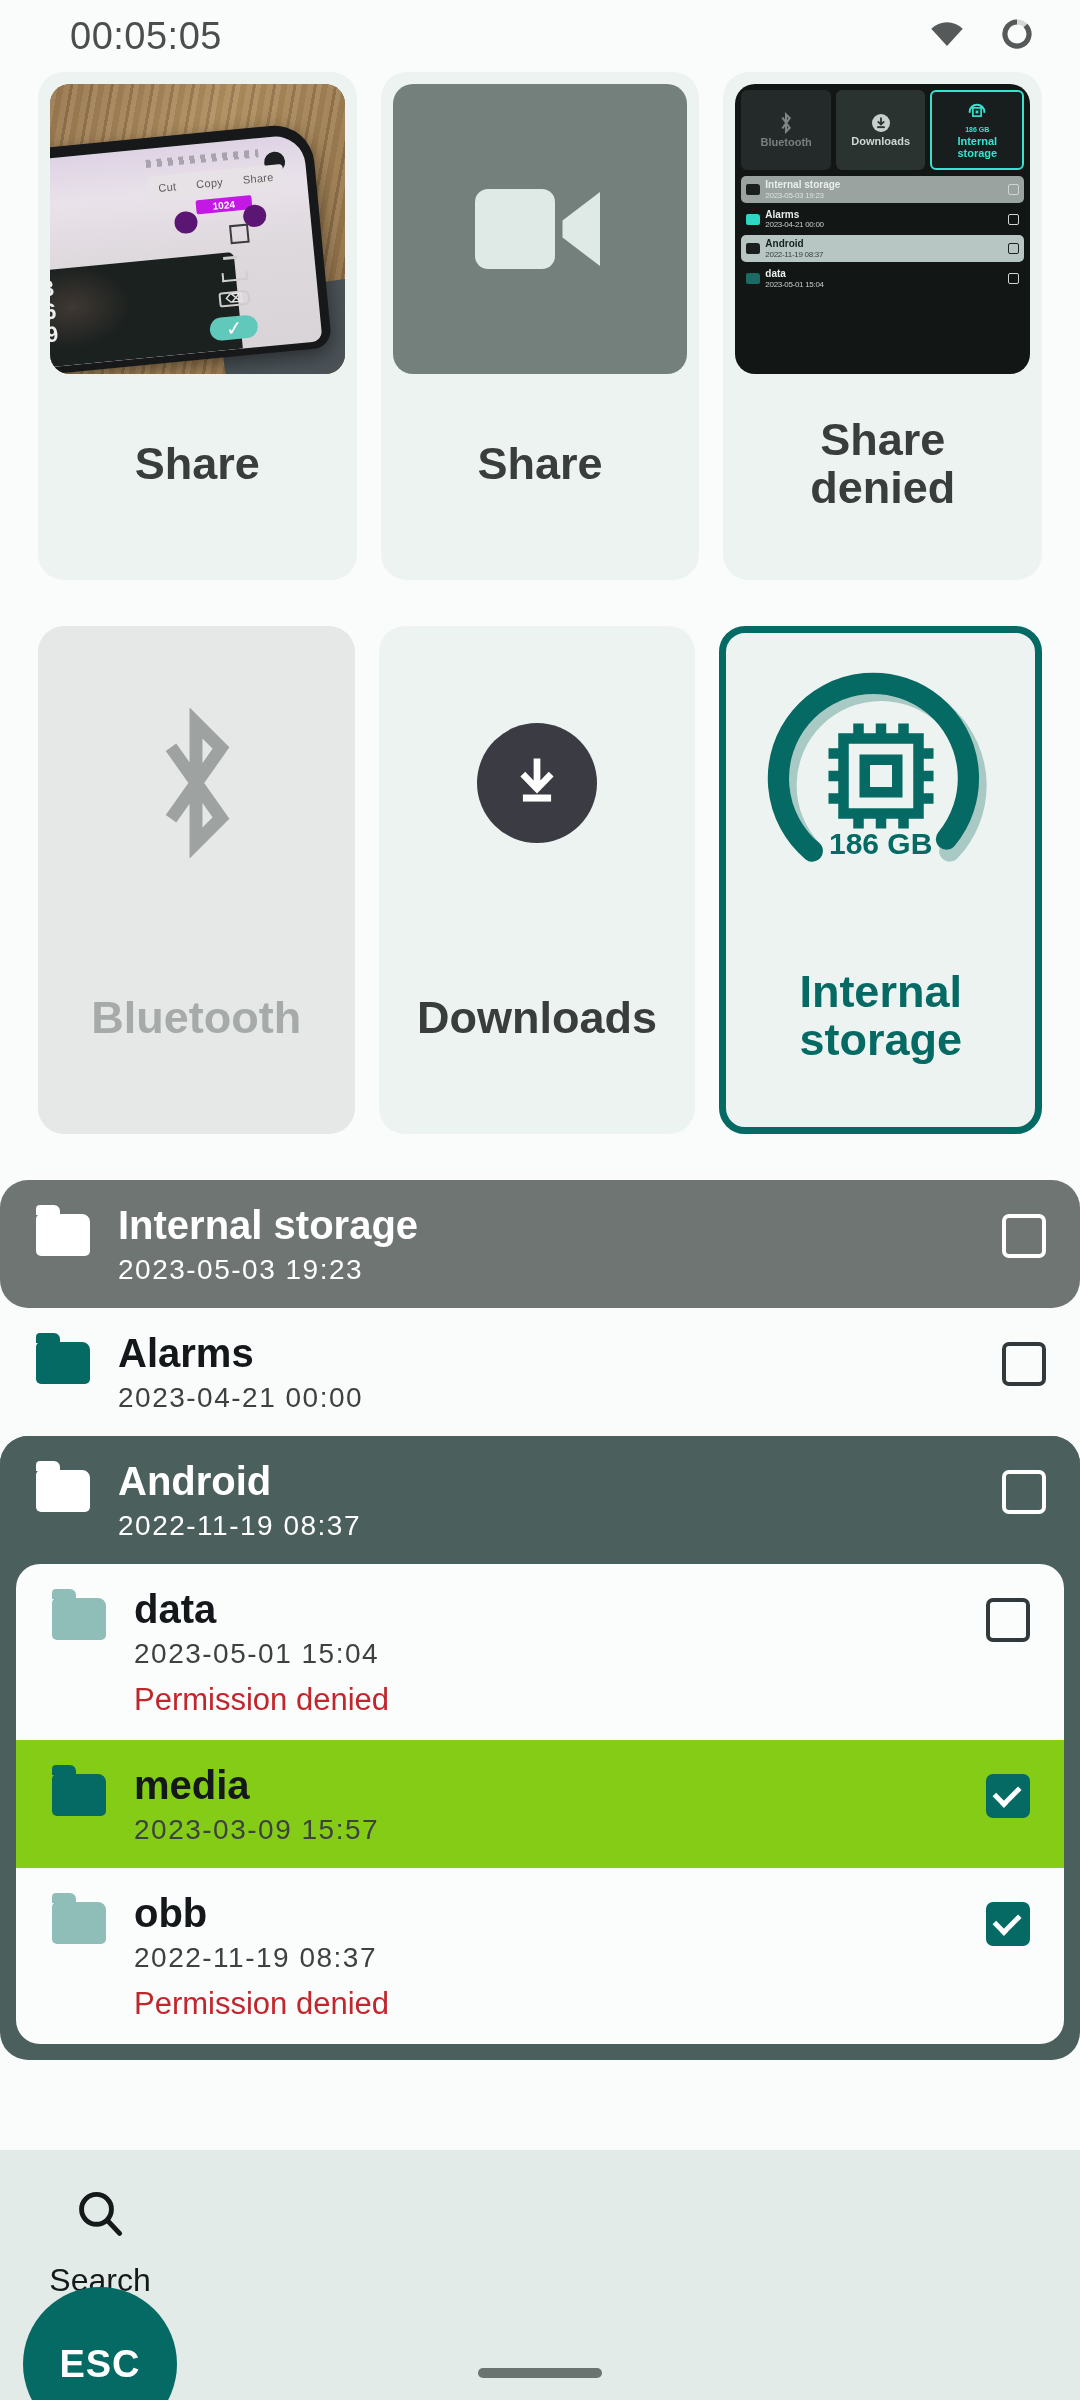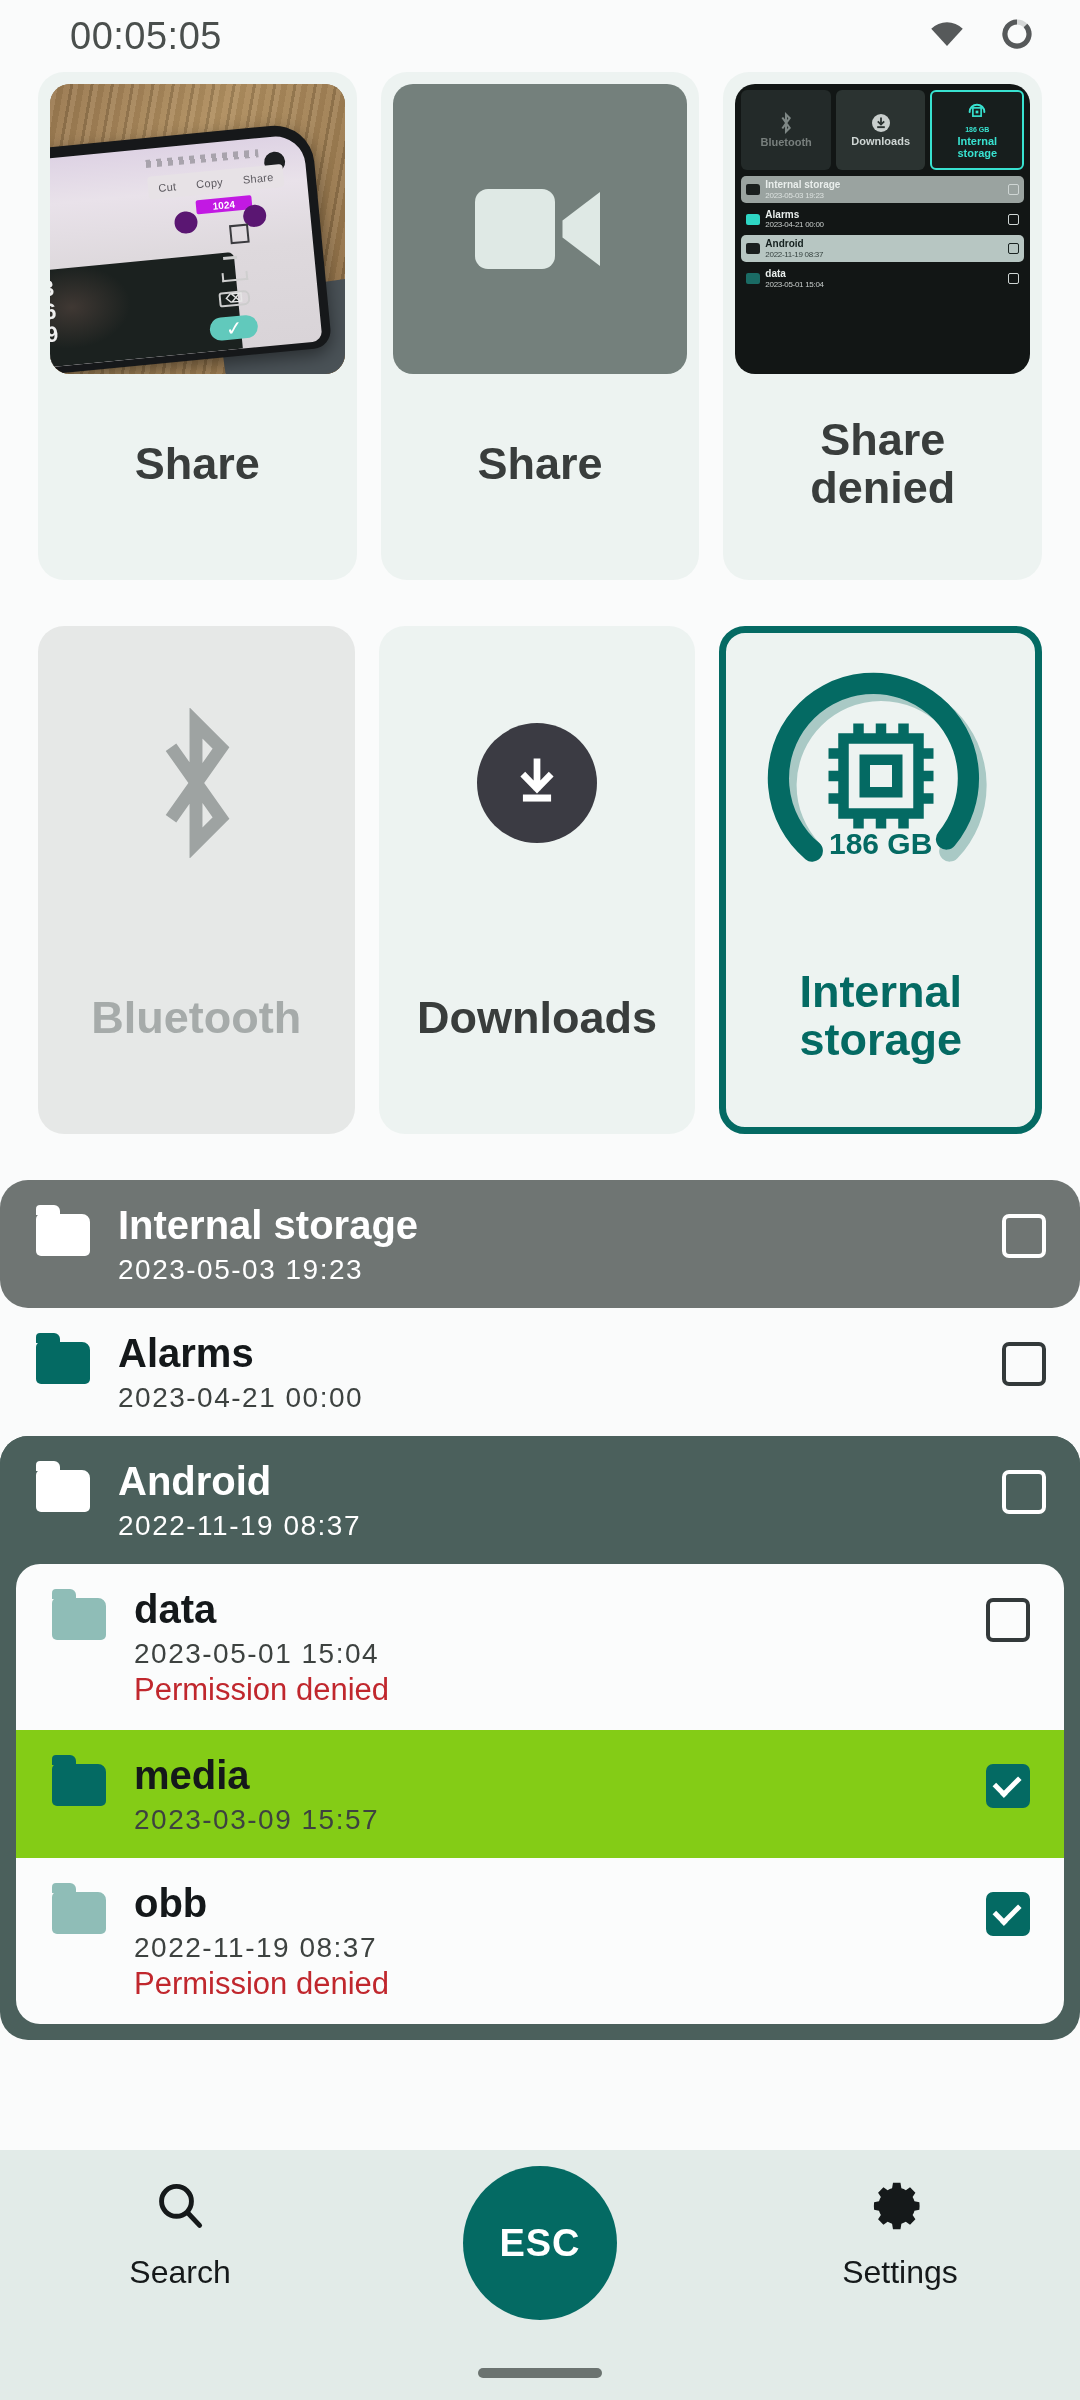--- a/index.html
+++ b/index.html
@@ -180,21 +180,21 @@
   }
   .row .folder { width: 54px; height: 42px; flex: none; margin-top: 12px;
                  border-radius: 5px 8px 5px 5px; position: relative; }
   .row .folder::before {
     content: ""; position: absolute; left: 0; top: -9px;
     width: 24px; height: 10px; border-radius: 4px 6px 0 0; background: inherit;
   }
   .row .meta { margin-left: 28px; flex: 1; min-width: 0; }
   .row .name { font-size: 40px; font-weight: bold; line-height: 1.15; color: #14181a; }
   .row .date { font-size: 28px; color: #3d4240; letter-spacing: 1.5px; margin-top: 6px; }
-  .row .err  { font-size: 31px; color: #c0272d; margin-top: 2px; }
+  .row .err  { font-size: 31px; color: #c0272d; margin-top: 12px; }
   .cb {
     width: 44px; height: 44px; border-radius: 7px; flex: none; margin-top: 12px;
     border: 4px solid #33393a; background: transparent;
     display: flex; align-items: center; justify-content: center;
   }
   .cb.on { background: #046a63; border-color: #046a63; }
   .cb.on::after {
     content: ""; width: 20px; height: 11px;
     border-left: 5px solid #fff; border-bottom: 5px solid #fff;
     transform: rotate(-45deg) translate(1px,-3px);
@@ -211,21 +211,22 @@
   .android-wrap { background: #4b605c; border-radius: 28px; overflow: hidden; }
   .nested-card {
     background: #fbfcfc; border-radius: 24px; margin: 0 16px 16px 16px; overflow: hidden;
   }
 
   
   .navbar {
     position: absolute; left: 0; bottom: 0; width: 100%; height: 250px;
     background: #e2ebe8;
     display: flex; align-items: flex-start; justify-content: space-around;
-    padding-top: 28px;
+    padding-top: 36px;
+    flex-direction: column;
   }
   .nav-item {
     width: 200px; display: flex; flex-direction: column;
     align-items: center; gap: 16px;
   }
   .nav-label { font-size: 32px; color: #15191a; }
   .esc {
     width: 154px; height: 154px; border-radius: 50%; background: #046a63;
     display: flex; align-items: center; justify-content: center;
     color: #fff; font-size: 38px; font-weight: bold; letter-spacing: 1px;

